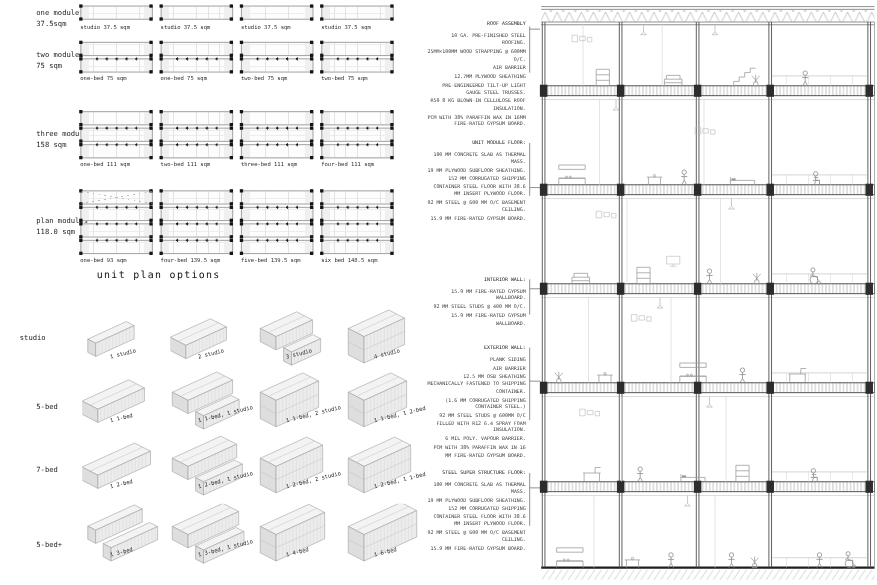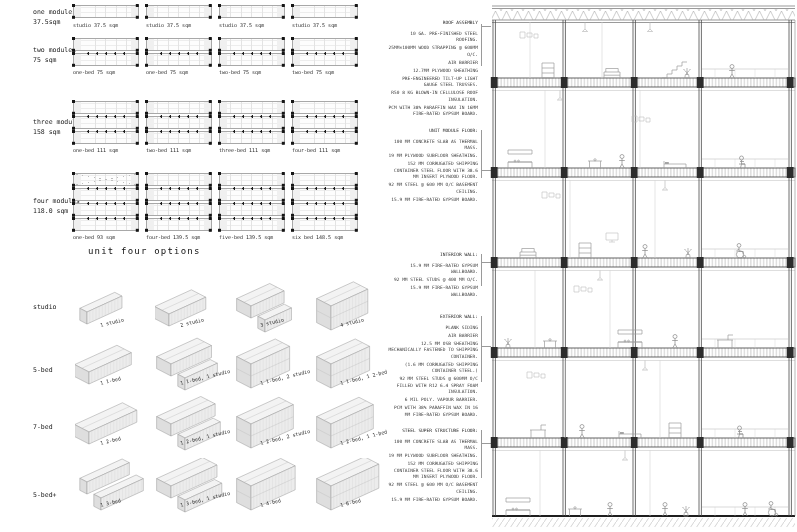--- a/index.html
+++ b/index.html
@@ -44,21 +44,21 @@
   </div>
 <div class="rowlabel abs" style="left:33px;top:45px">
     <div>two modules</div>
     <div>75 sqm</div>
   </div>
 <div class="rowlabel abs" style="left:33px;top:117px">
     <div>three modules</div>
     <div>158 sqm</div>
   </div>
 <div class="rowlabel abs" style="left:33px;top:196px">
-    <div>four modules</div>
+    <div>plan modules</div>
     <div>118.0 sqm</div>
   </div>
 
 <div class="plan abs" style="left:73px;top:5px">
     <div class="strip"></div>
   </div>
 <div class="plan abs" style="left:146px;top:5px">
     <div class="strip"></div>
   </div>
 <div class="plan abs" style="left:219px;top:5px">
@@ -141,23 +141,23 @@
     <div class="strip"></div>
     <div class="strip"></div>
     <div class="strip"></div>
   </div>
 <div class="xmark abs" style="left:74px;top:174px;width:64px;height:11px"></div>
 <div class="plan-label abs" style="left:73px;top:234px">one-bed 93 sqm</div>
 <div class="plan-label abs" style="left:146px;top:234px">four-bed 139.5 sqm</div>
 <div class="plan-label abs" style="left:219px;top:234px">five-bed 139.5 sqm</div>
 <div class="plan-label abs" style="left:292px;top:234px">six bed 148.5 sqm</div>
 
-<div class="page-title abs" style="left:88px;top:246px">unit four options</div>
-
-<div class="iso-rowlabel abs" style="left:33px;top:303px">studio</div>
+<div class="page-title abs" style="left:88px;top:246px">unit plan options</div>
+
+<div class="iso-rowlabel abs" style="left:18px;top:303px">studio</div>
 <div class="iso-rowlabel abs" style="left:33px;top:366px">5-bed</div>
 <div class="iso-rowlabel abs" style="left:33px;top:423px">7-bed</div>
 <div class="iso-rowlabel abs" style="left:33px;top:491px">5-bed+</div>
 
 <svg class="abs" style="left:75px;top:278px" width="76" height="56">
     <path d="M12 34L46.96 18.04L39.76 14.34L4.8 30.299999999999997Z" fill="#f3f3f3" stroke="#999" stroke-width="0.5"></path>
     <path d="M12 46L12 34L4.8 30.299999999999997L4.8 42.3Z" fill="#dedede" stroke="#999" stroke-width="0.5"></path>
     <path d="M12 46L46.96 30.04L46.96 18.04L12 34Z" fill="#ececec" stroke="#999" stroke-width="0.5"></path>
     <path d="M14.76 44.74L14.76 32.74M17.888 43.312L17.888 31.311999999999998M21.016000000000002 41.884L21.016000000000002 29.884M24.144000000000002 40.456L24.144000000000002 28.456000000000003M27.272000000000002 39.028L27.272000000000002 27.028M30.400000000000002 37.6L30.400000000000002 25.6M33.528 36.172L33.528 24.171999999999997M36.656 34.744L36.656 22.744M39.784 33.316L39.784 21.316000000000003M42.91199999999999 31.888000000000005L42.91199999999999 19.888000000000005" fill="none" stroke="#cfcfcf" stroke-width="0.3"></path>
   </svg>

